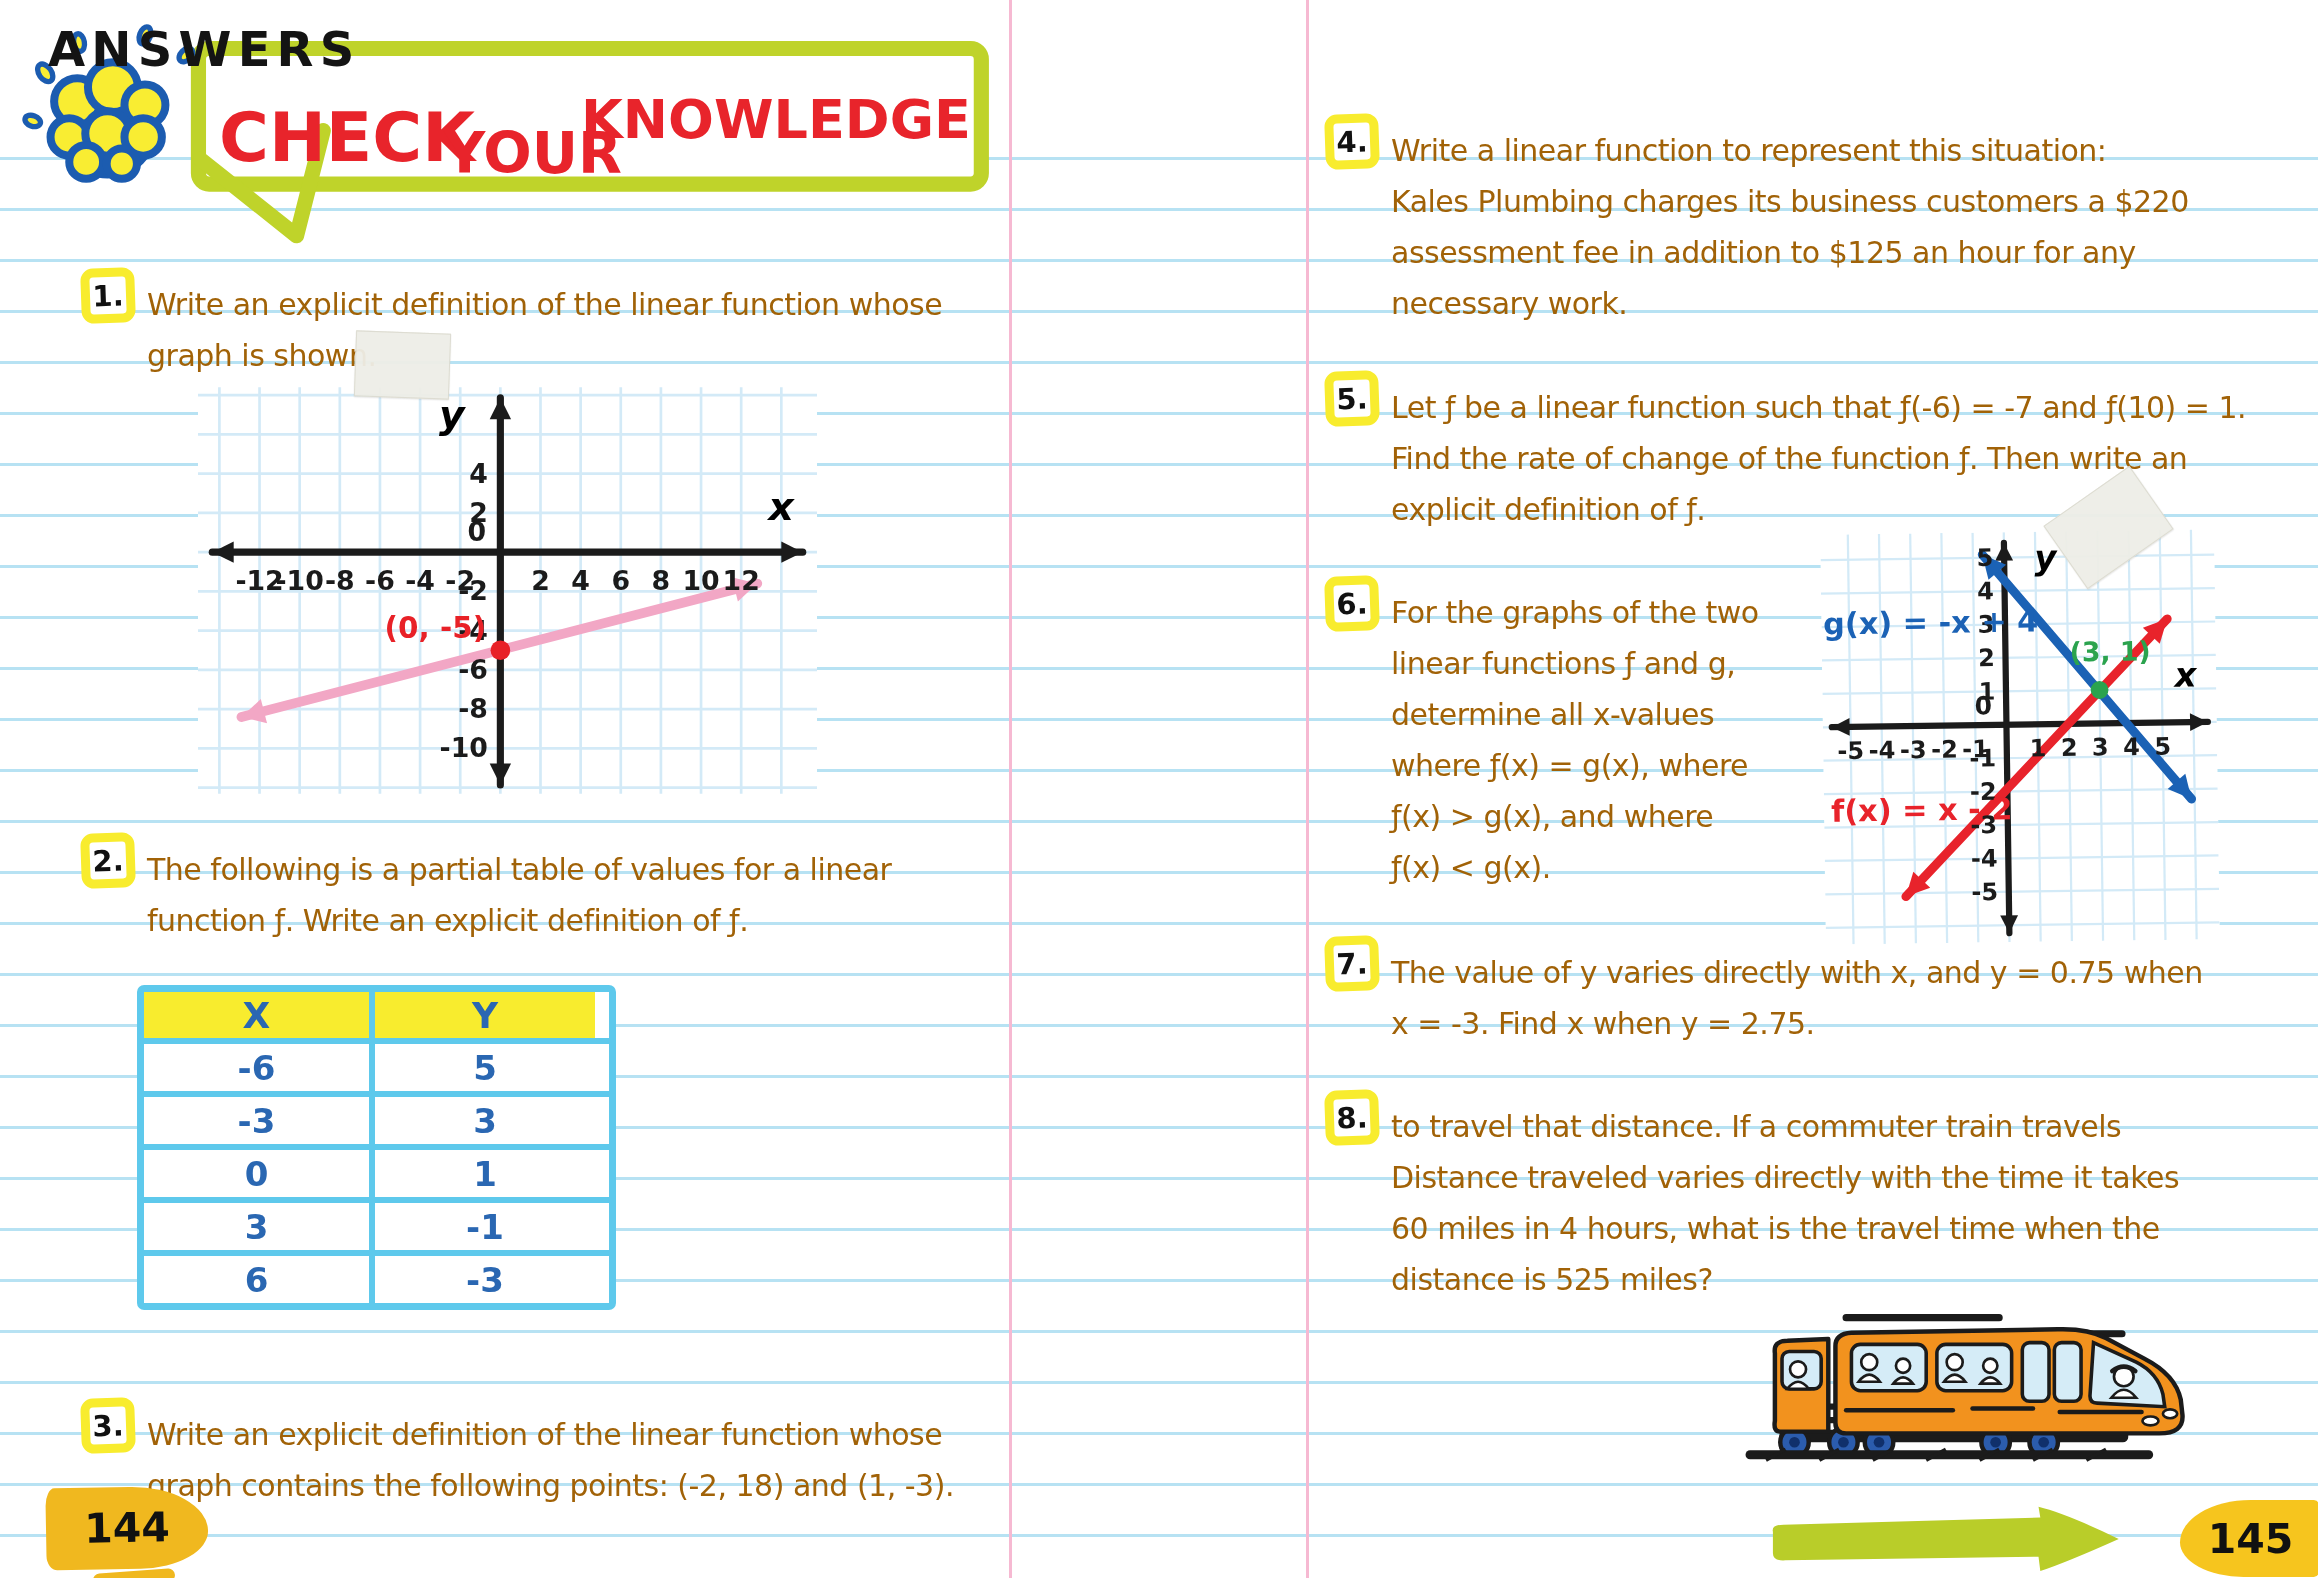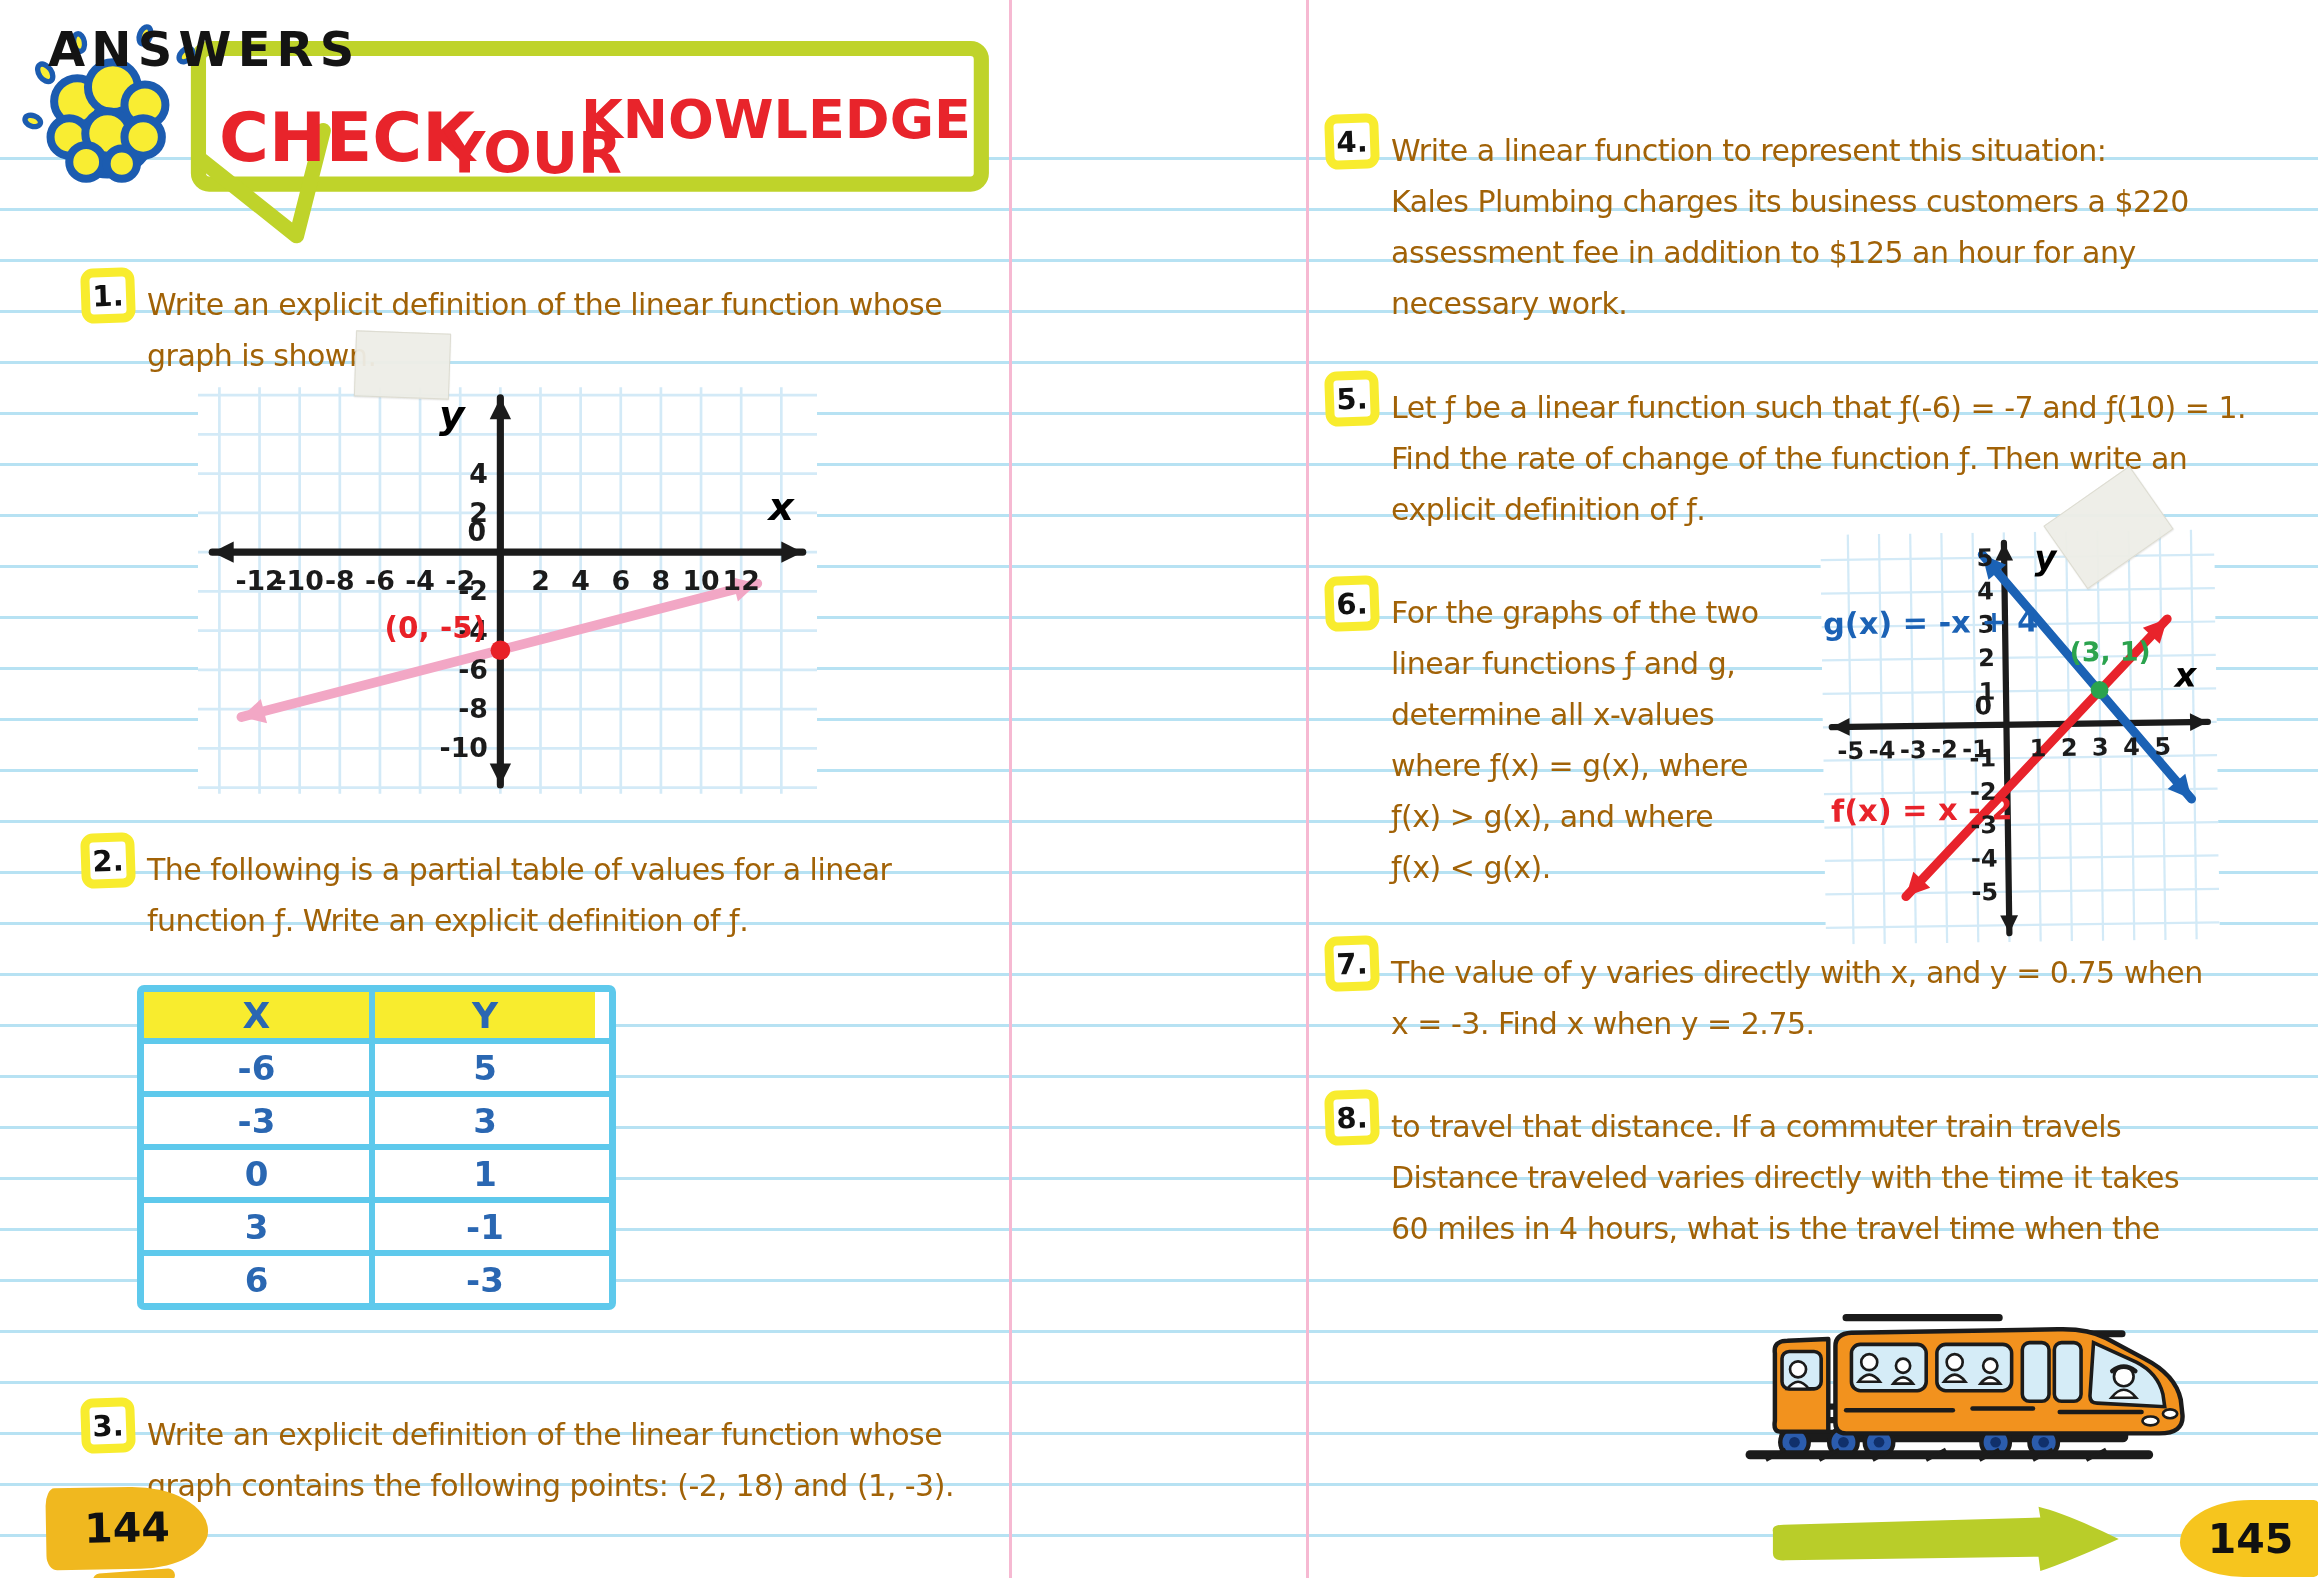--- a/index.html
+++ b/index.html
@@ -309,20 +309,21 @@
   <div class="qnum">7.</div>
   <div class="qline"><span class="fitline">The value of y varies directly with x, and y = 0.75 when</span></div>
   <div class="qline"><span class="fitline">x = -3. Find x when y = 2.75.</span></div>
 </div>
 
 <div class="q" id="q8">
   <div class="qnum">8.</div>
   <div class="qline"><span class="fitline">to travel that distance. If a commuter train travels</span></div>
   <div class="qline"><span class="fitline">Distance traveled varies directly with the time it takes</span></div>
   <div class="qline"><span class="fitline">60 miles in 4 hours, what is the travel time when the</span></div>
+  <div class="qline"><span class="fitline">distance is 525 miles?</span></div>
 </div>
 
 <svg id="train-svg" class="abs" width="499" height="178" viewBox="0 0 560 200">
   <g stroke="#1b1b1b" stroke-linecap="round">
     <path d="M120 12 H 292" stroke-width="8" fill="none"></path>
     <path d="M200 30 H 430" stroke-width="8" fill="none"></path>
     <path d="M50 112 H 212" stroke-width="7" fill="none"></path>
     <path d="M92 127 H 242" stroke-width="7" fill="none"></path>
   </g>
   <rect x="45" y="138" width="392" height="14" rx="6" fill="#1b1b1b"></rect>

